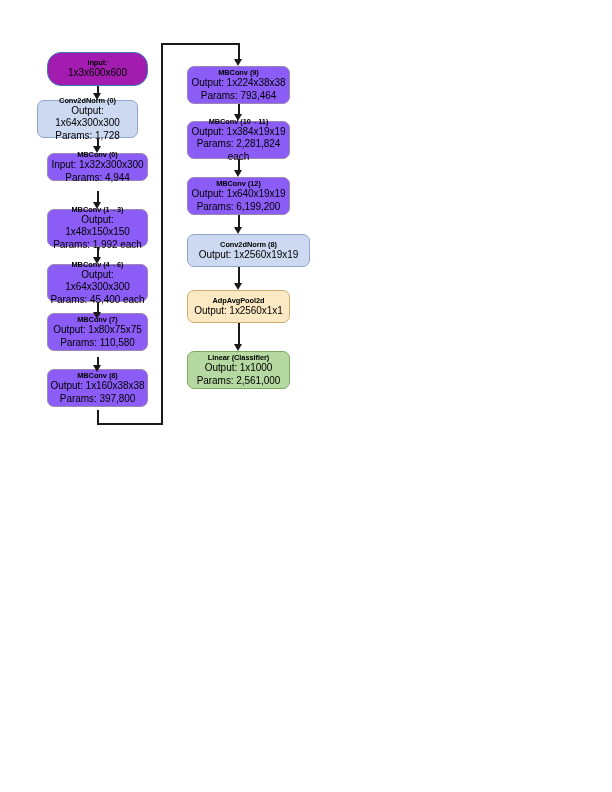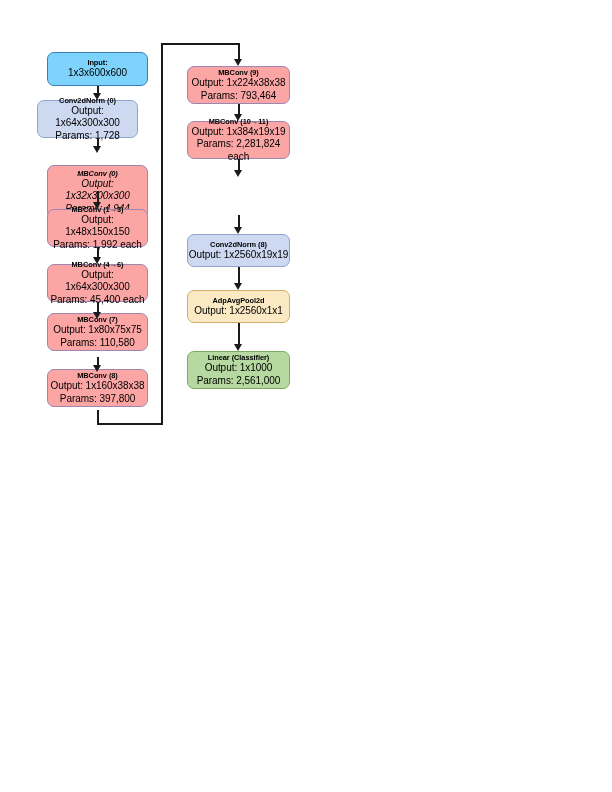--- a/index.html
+++ b/index.html
@@ -37,23 +37,23 @@
   .node .t {
     font-size: 7.4px;
     font-weight: bold;
     letter-spacing: -0.05px;
   }
   .node .l {
     font-size: 10px;
     font-weight: normal;
     letter-spacing: -0.05px;
   }
-  .c-input    { background: #7dd3fc; border-color: #3a7cb8; }
+  .c-input    { background: #a21caf; border-color: #3a7cb8; border-radius: 14px; }
   .c-conv     { background: #ccd9f0; border-color: #8fa5cc; }
-  .c-mbconv   { background: #fca5a5; border-color: #9e86b3; }
+  .c-mbconv   { background: #8b5cf6; border-color: #9e86b3; }
   .c-pool     { background: #fbe9c3; border-color: #cfae6a; }
   .c-linear   { background: #b5d9a0; border-color: #7aab63; }
 
   
   .vline, .hline {
     position: absolute;
     background: #1a1a1a;
   }
   .vline { width: 2px; }
   .hline { height: 2px; }
@@ -74,23 +74,23 @@
     <div class="t">Input:</div>
     <div class="l">1x3x600x600</div>
   </div>
 
   <div class="node c-conv" style="left:37px; top:100px; width:101px; height:38px;">
     <div class="t">Conv2dNorm (0)</div>
     <div class="l">Output: 1x64x300x300</div>
     <div class="l">Params: 1,728</div>
   </div>
 
-  <div class="node c-mbconv" style="left:47px; top:165px; width:101px; height:54px;font-style:italic;">
+  <div class="node c-mbconv" style="left:47px; top:153px; width:101px; height:28px;">
     <div class="t">MBConv (0)</div>
-    <div class="l">Output: 1x32x300x300</div>
+    <div class="l">Input: 1x32x300x300</div>
     <div class="l">Params: 4,944</div>
   </div>
 
   <div class="node c-mbconv" style="left:47px; top:209px; width:101px; height:38px;">
     <div class="t">MBConv (1→3)</div>
     <div class="l">Output: 1x48x150x150</div>
     <div class="l">Params: 1,992 each</div>
   </div>
 
   <div class="node c-mbconv" style="left:47px; top:264px; width:101px; height:38px;">
@@ -116,22 +116,27 @@
     <div class="l">Output: 1x224x38x38</div>
     <div class="l">Params: 793,464</div>
   </div>
 
   <div class="node c-mbconv" style="left:187px; top:121px; width:103px; height:38px;">
     <div class="t">MBConv (10→11)</div>
     <div class="l">Output: 1x384x19x19</div>
     <div class="l">Params: 2,281,824 each</div>
   </div>
 
+  <div class="node c-mbconv" style="left:187px; top:177px; width:103px; height:38px;">
+    <div class="t">MBConv (12)</div>
+    <div class="l">Output: 1x640x19x19</div>
+    <div class="l">Params: 6,199,200</div>
+  </div>
 
-  <div class="node c-conv" style="left:187px; top:234px; width:103px; height:33px;">
+  <div class="node c-conv" style="left:187px; top:234px; width:123px; height:33px;">
     <div class="t">Conv2dNorm (8)</div>
     <div class="l">Output: 1x2560x19x19</div>
   </div>
 
   <div class="node c-pool" style="left:187px; top:290px; width:103px; height:33px;">
     <div class="t">AdpAvgPool2d</div>
     <div class="l">Output: 1x2560x1x1</div>
   </div>
 
   <div class="node c-linear" style="left:187px; top:351px; width:103px; height:38px;">

